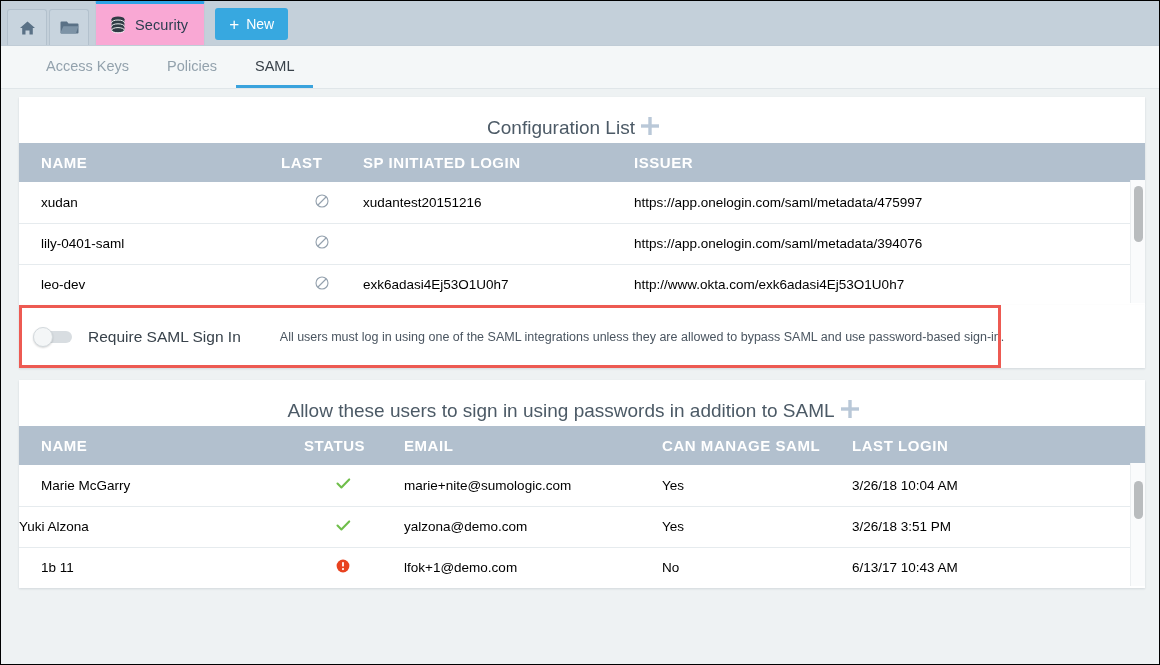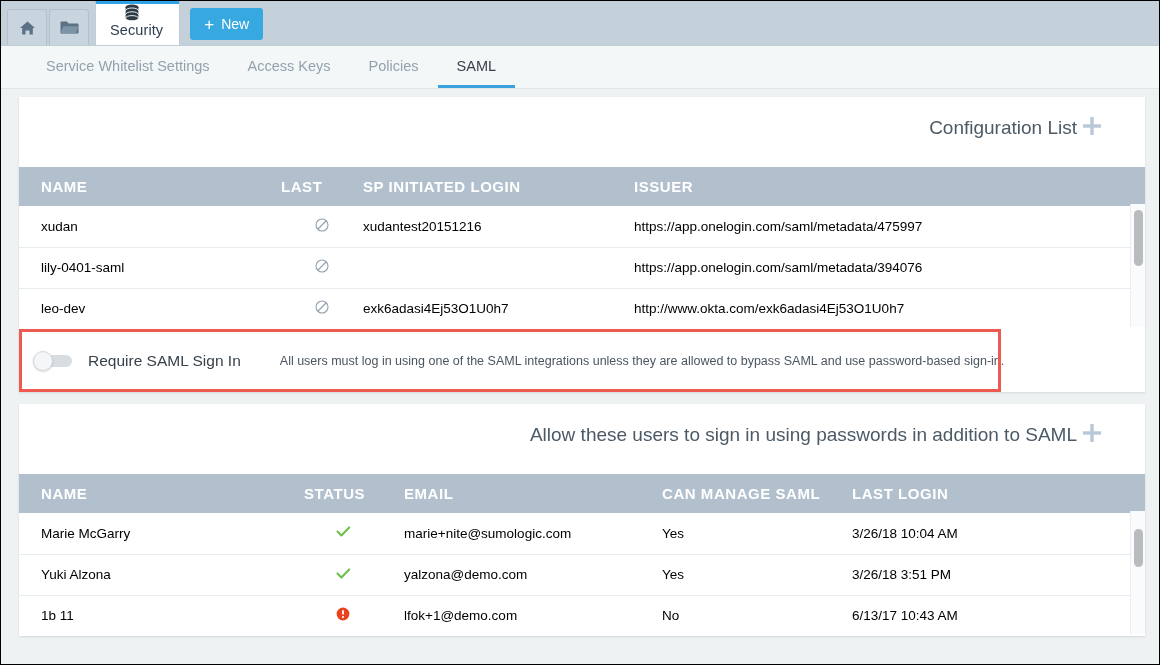--- a/index.html
+++ b/index.html
@@ -36,30 +36,29 @@
     border-bottom: none;
     border-radius: 3px 3px 0 0;
     margin-right: 2px;
     display: flex; align-items: center; justify-content: center;
     cursor: pointer;
   }
   .nav-btn svg { display: block; }
 
   .doc-tab {
     height: 44px;
-    background: #ffffff;
+    background: #f9a8d4;
     border-top: 3px solid #2fa4e7;
     border-left: 1px solid #c0ccd6;
     border-right: 1px solid #c0ccd6;
     border-radius: 2px 2px 0 0;
     display: flex; align-items: center;
     padding: 0 16px 0 14px;
     margin-left: 4px;
     cursor: pointer;
-    flex-direction: column;
   }
   .doc-tab .tab-ico { margin-right: 9px; display: flex; }
   .doc-tab .tab-label {
     font-size: 14.5px; color: #2c3e50; letter-spacing: .1px;
   }
 
   .new-btn {
     height: 32px;
     background: #37a8e0;
     color: #ffffff;
@@ -103,22 +102,22 @@
     padding: 8px 14px 0 18px;
   }
 
   .card {
     background: #ffffff;
     box-shadow: 0 1px 2px rgba(40,60,80,.14);
     position: relative;
   }
 
   .card-head {
-    display: flex; align-items: center; justify-content: flex-end;
-    padding: 16px 22px 24px 26px;
+    display: flex; align-items: center; justify-content: center;
+    padding: 16px 22px 0 26px;
   }
   .card-title {
     font-size: 19px; color: #4c5a66; font-weight: 400;
   }
   .add-btn {
     width: 30px; height: 30px;
     display: flex; align-items: center; justify-content: center;
     cursor: pointer;
     margin-right: 16px;
   }
@@ -268,21 +267,20 @@
       <span class="tab-label">Security</span>
     </div>
 
     <div class="new-btn">
       <span class="plus-glyph">+</span>
       <span>New</span>
     </div>
   </div>
 
   <div class="subtabs">
-    <div class="subtab">Service Whitelist Settings</div>
     <div class="subtab">Access Keys</div>
     <div class="subtab">Policies</div>
     <div class="subtab active">SAML</div>
   </div>
 
   <div class="page">
 
     <div class="card">
       <div class="card-head">
         <div class="card-title">Configuration List</div>
@@ -411,21 +409,21 @@
                   <svg width="15" height="13" viewBox="0 0 15 13">
                     <path d="M1.5 6.6 L5.4 10.4 L13.2 2.4" fill="none" stroke="#6fbe4a" stroke-width="2.1" stroke-linecap="round" stroke-linejoin="round"></path>
                   </svg>
                 </span>
               </td>
               <td style="padding-left:22px">marie+nite@sumologic.com</td>
               <td style="padding-left:12px">Yes</td>
               <td style="padding-left:12px">3/26/18 10:04 AM</td>
             </tr>
             <tr>
-              <td style="padding-left:22px">Yuki Alzona</td>
+              <td style="">Yuki Alzona</td>
               <td class="c-center">
                 <span class="ico-check">
                   <svg width="15" height="13" viewBox="0 0 15 13">
                     <path d="M1.5 6.6 L5.4 10.4 L13.2 2.4" fill="none" stroke="#6fbe4a" stroke-width="2.1" stroke-linecap="round" stroke-linejoin="round"></path>
                   </svg>
                 </span>
               </td>
               <td style="padding-left:22px">yalzona@demo.com</td>
               <td style="padding-left:12px">Yes</td>
               <td style="padding-left:12px">3/26/18 3:51 PM</td>

